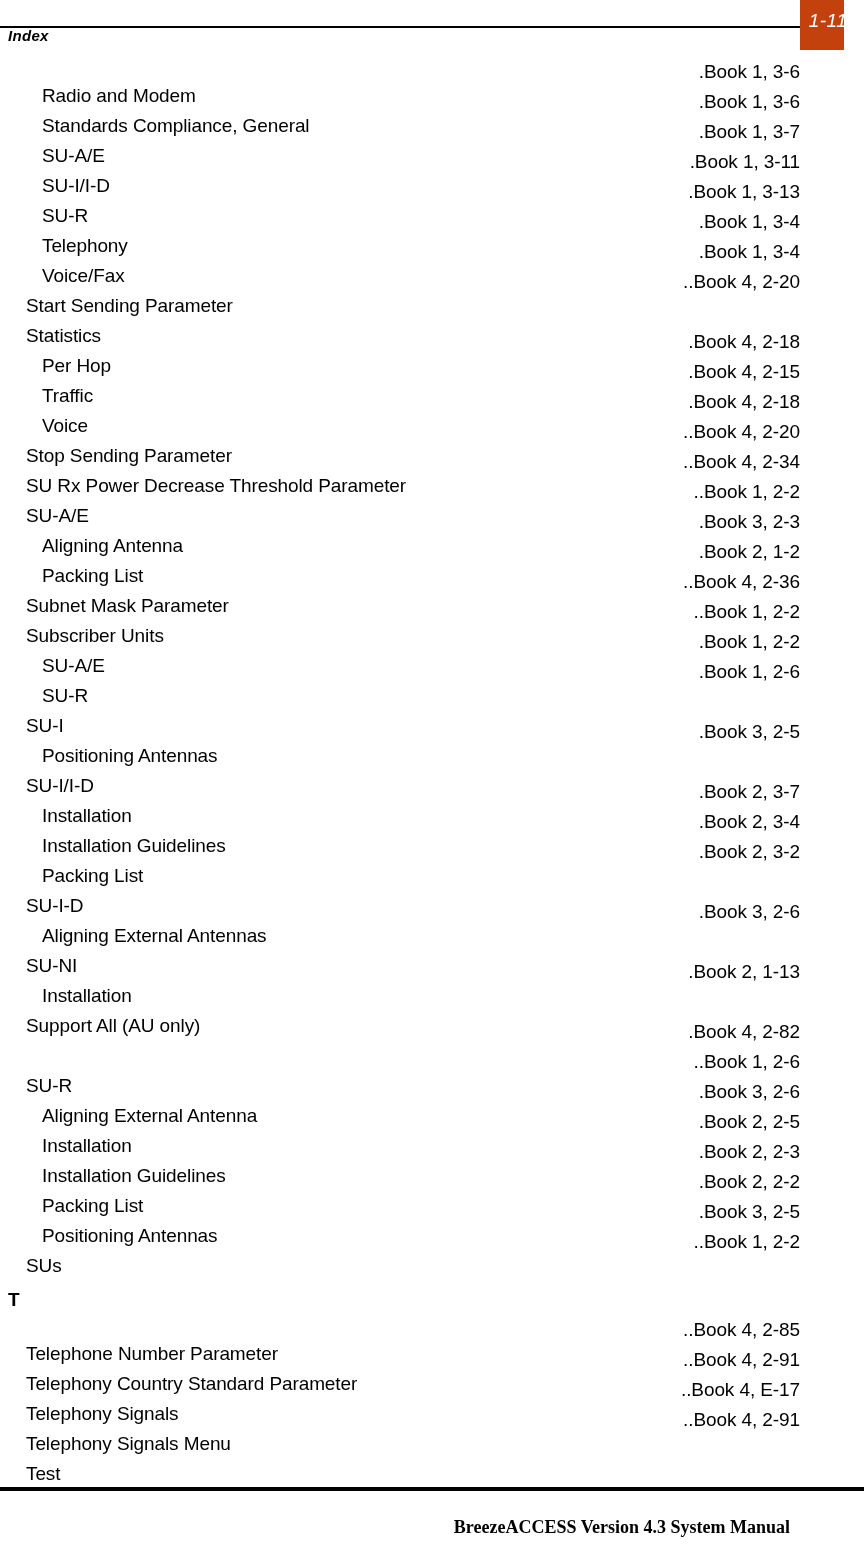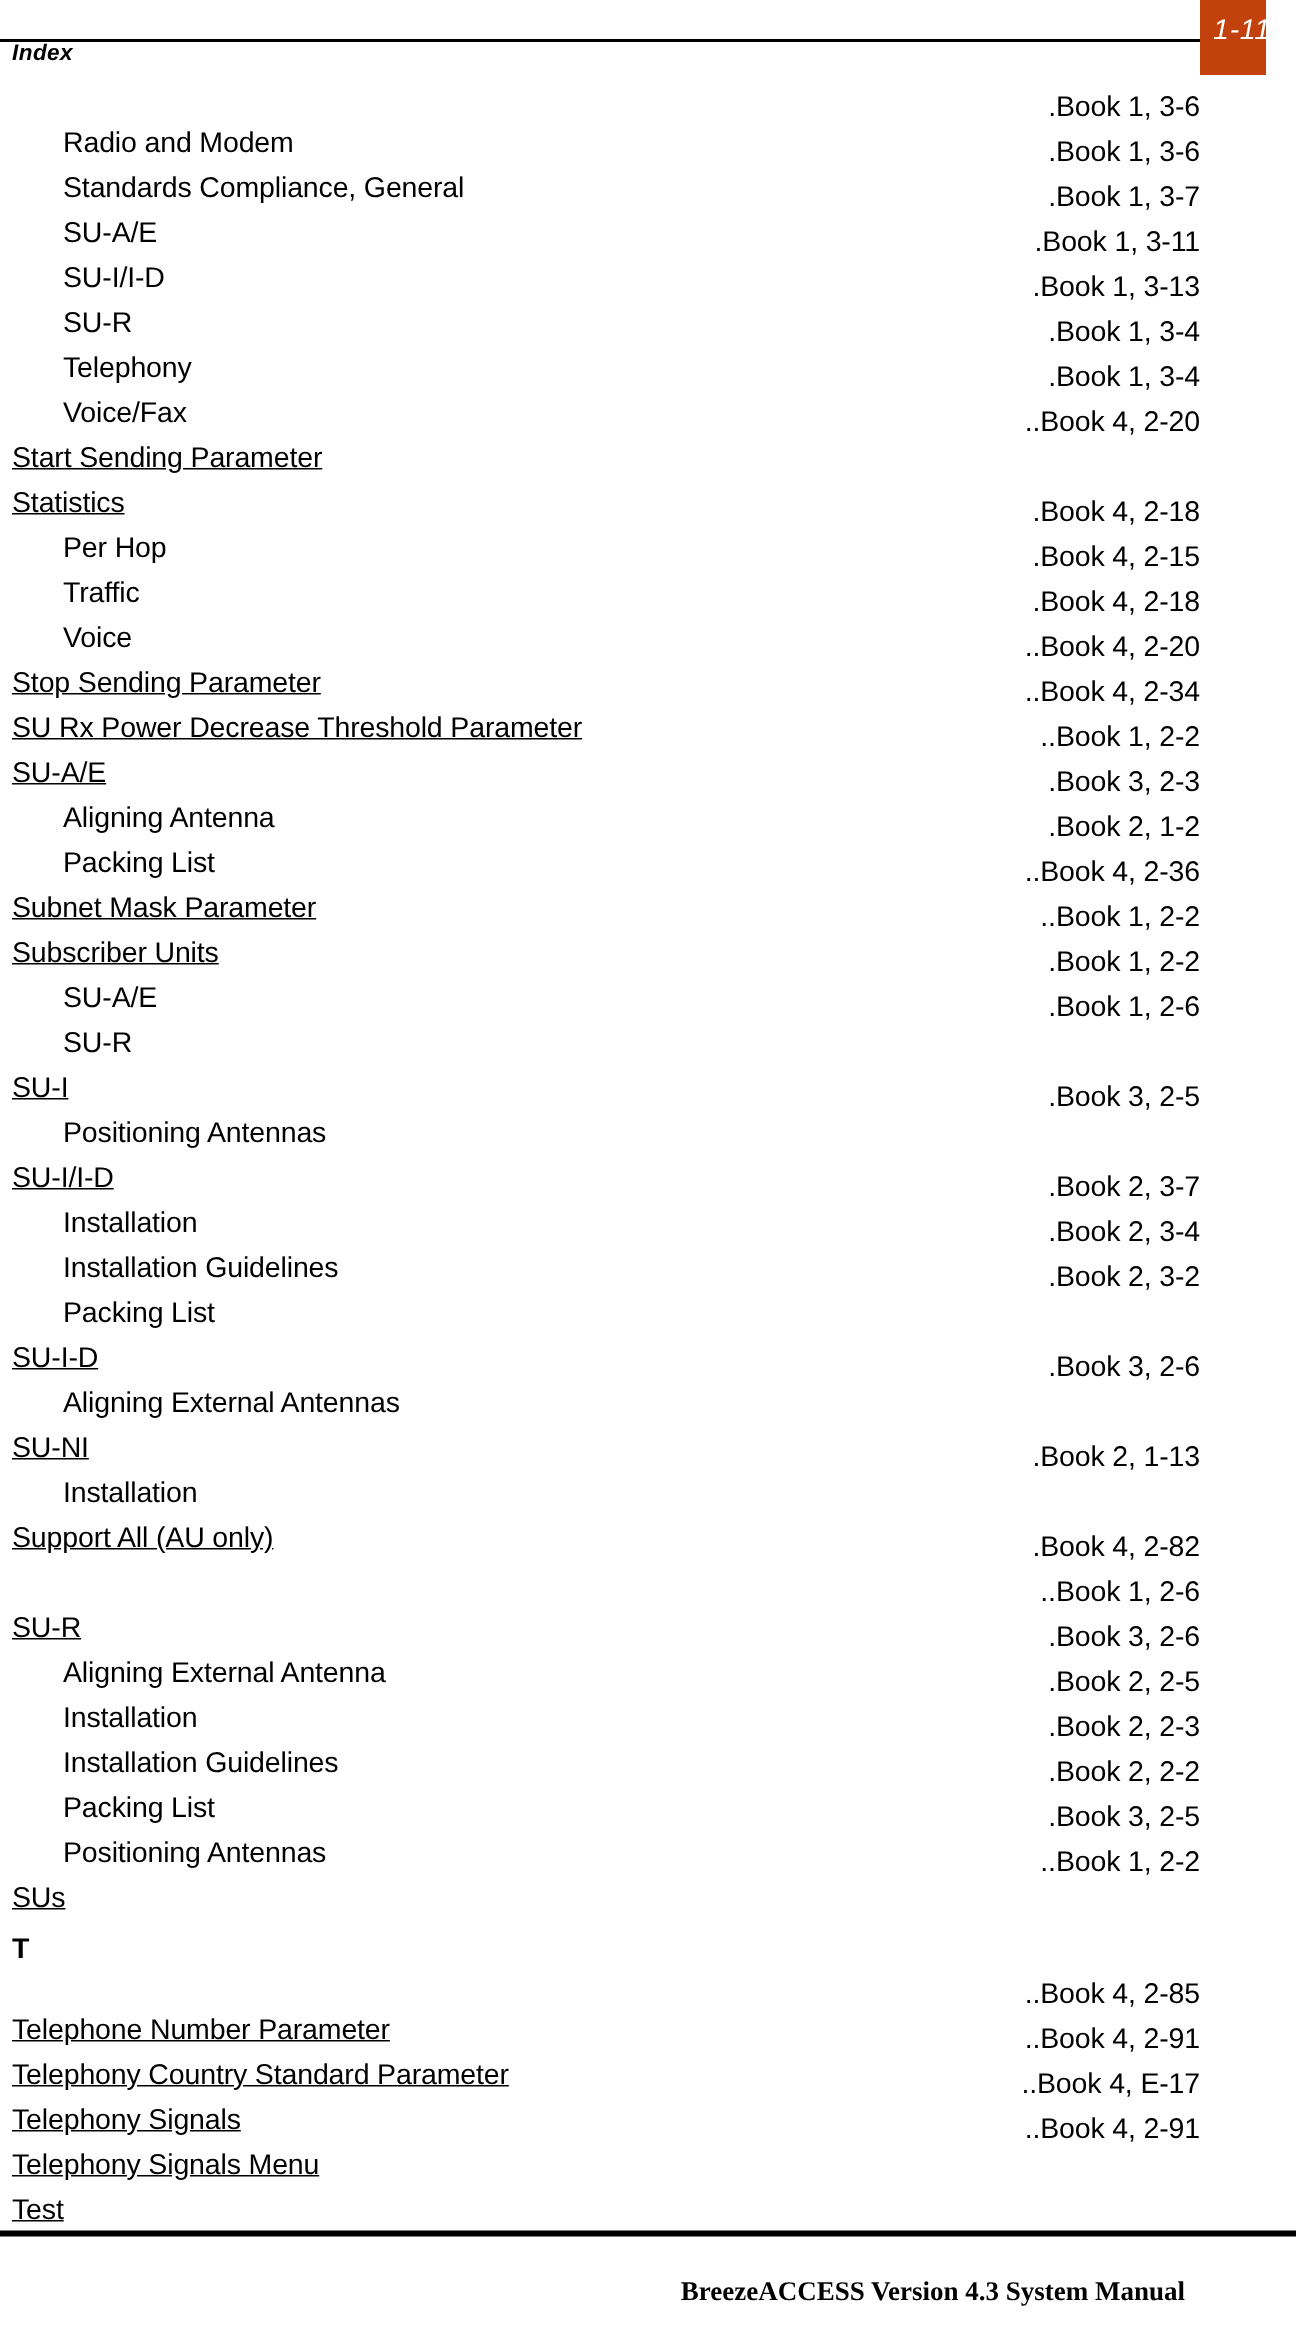--- a/index.html
+++ b/index.html
@@ -79,21 +79,21 @@
     font-size: 19px;
     white-space: nowrap;
   }
   .index-entry .entry-label {
     position: absolute;
     top: 0;
     font-size: 19px;
     letter-spacing: -0.1px;
     margin-top: 24px;
   }
-  .index-entry.level-0 .entry-label { left: 8px; text-decoration: underline; }
+  .index-entry.level-0 .entry-label { left: 26px; }
   .index-entry.level-1 .entry-label { left: 42px; }
 
   .index-entry .entry-ref {
     position: absolute;
     top: 0;
     right: 64px;
     font-size: 19px;
     letter-spacing: -0.1px;
     text-align: right;
   }

